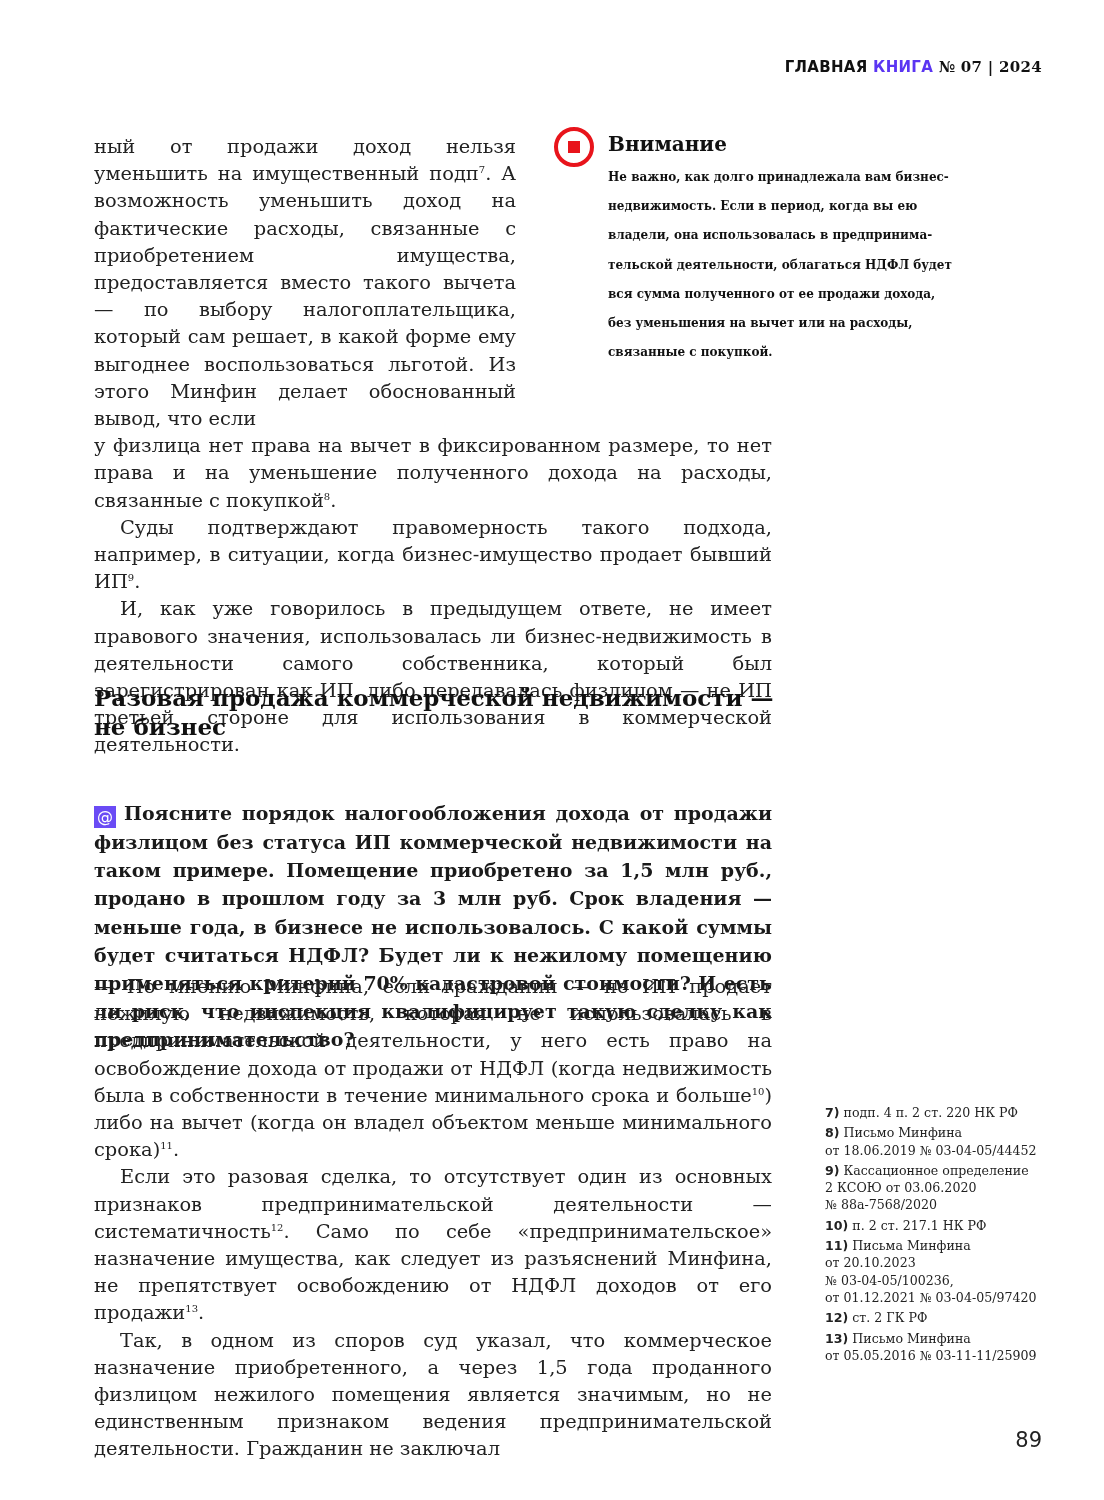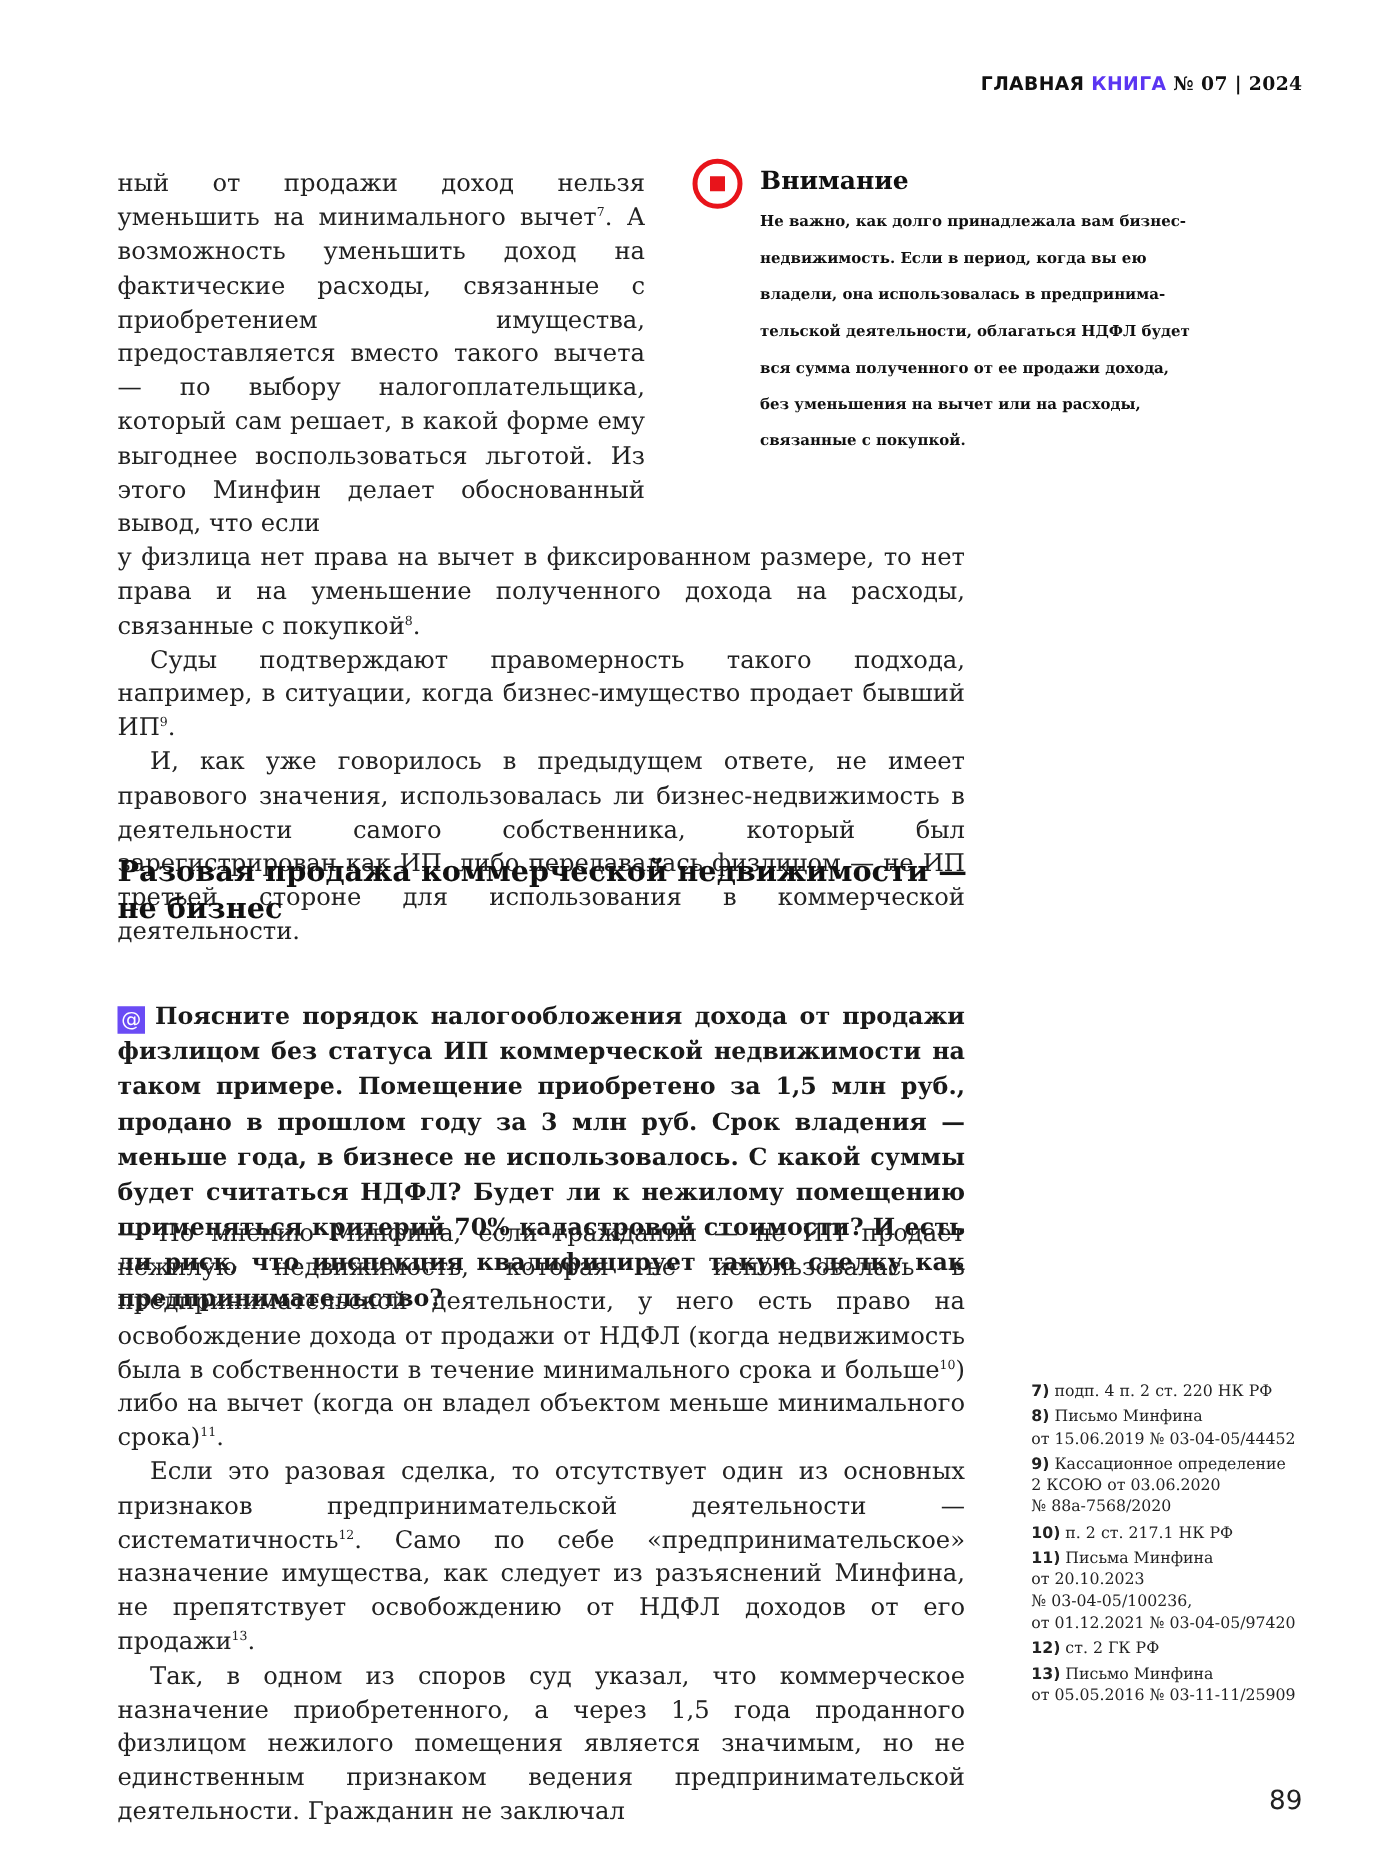--- a/index.html
+++ b/index.html
@@ -42,21 +42,21 @@
 </head>
 <body>
 
 <div class="header">
   <span class="brand1">ГЛАВНАЯ </span><span class="brand2">КНИГА</span><span class="issue"> № 07 | 2024</span>
 </div>
 
 <div class="main top-block">
   <p class="narrow">
     <span>ный от продажи доход нельзя уменьшить</span>
-    <span>на минимального вычет</span><sup>7</sup><span>. А возможность уменьшить доход на фактические расходы, связанные с приобретением имущества, предоставляется вместо такого вычета — по выбору налогоплательщика, который сам решает, в какой форме ему выгоднее воспользоваться льготой. Из этого Минфин делает обоснованный вывод, что если</span>
+    <span>на имущественный подп</span><sup>7</sup><span>. А возможность уменьшить доход на фактические расходы, связанные с приобретением имущества, предоставляется вместо такого вычета — по выбору налогоплательщика, который сам решает, в какой форме ему выгоднее воспользоваться льготой. Из этого Минфин делает обоснованный вывод, что если</span>
   </p>
   <p><span>у физлица нет права на вычет в фиксированном размере, то нет права и на уменьшение полученного дохода на расходы, связанные с покупкой</span><sup>8</sup>.</p>
   <p class="indent"><span>Суды подтверждают правомерность такого подхода, например, в ситуации, когда бизнес-имущество продает бывший ИП</span><sup>9</sup>.</p>
   <p class="indent">И, как уже говорилось в предыдущем ответе, не имеет правового значения, использовалась ли бизнес-недвижимость в деятельности самого собственника, который был зарегистрирован как ИП, либо передавалась физлицом — не ИП третьей стороне для использования в коммерческой деятельности.</p>
 </div>
 
 <div class="callout">
   <div class="callout-icon">
     <div class="ring"></div>
     <div class="sq"></div>
@@ -83,21 +83,21 @@
 </div>
 
 <div class="main answer">
   <p><span>— По мнению Минфина, если гражданин — не ИП продает нежилую недвижимость, которая не использовалась в предпринимательской деятельности, у него есть право на освобождение дохода от продажи от НДФЛ (когда недвижимость была в собственности в течение минимального срока и больше</span><sup>10</sup><span>) либо на вычет (когда он владел объектом меньше минимального срока)</span><sup>11</sup><span>.</span></p>
   <p class="indent"><span>Если это разовая сделка, то отсутствует один из основных признаков предпринимательской деятельности — систематичность</span><sup>12</sup><span>. Само по себе «предпринимательское» назначение имущества, как следует из разъяснений Минфина, не препятствует освобождению от НДФЛ доходов от его продажи</span><sup>13</sup><span>.</span></p>
   <p class="indent">Так, в одном из споров суд указал, что коммерческое назначение приобретенного, а через 1,5 года проданного физлицом нежилого помещения является значимым, но не единственным признаком ведения предпринимательской деятельности. Гражданин не заключал</p>
 </div>
 
 <div class="footnotes">
   <div class="fn"><span class="num">7)</span> <span>подп. 4 п. 2 ст. 220 НК РФ</span></div>
-  <div class="fn"><span class="num">8)</span> <span>Письмо Минфина</span><span class="line">от 15.06.2019 № 03-04-05/44452</span></div>
+  <div class="fn"><span class="num">8)</span> <span>Письмо Минфина</span><span class="line">от 18.06.2019 № 03-04-05/44452</span></div>
   <div class="fn"><span class="num">9)</span> <span>Кассационное определение</span><span class="line">2 КСОЮ от 03.06.2020</span><span class="line">№ 88а-7568/2020</span></div>
   <div class="fn"><span class="num">10)</span> <span>п. 2 ст. 217.1 НК РФ</span></div>
   <div class="fn"><span class="num">11)</span> <span>Письма Минфина</span><span class="line">от 20.10.2023</span><span class="line">№ 03-04-05/100236,</span><span class="line">от 01.12.2021 № 03-04-05/97420</span></div>
   <div class="fn"><span class="num">12)</span> <span>ст. 2 ГК РФ</span></div>
   <div class="fn"><span class="num">13)</span> <span>Письмо Минфина</span><span class="line">от 05.05.2016 № 03-11-11/25909</span></div>
 </div>
 
 <div class="page-num">89</div>
 
 </body></html>

